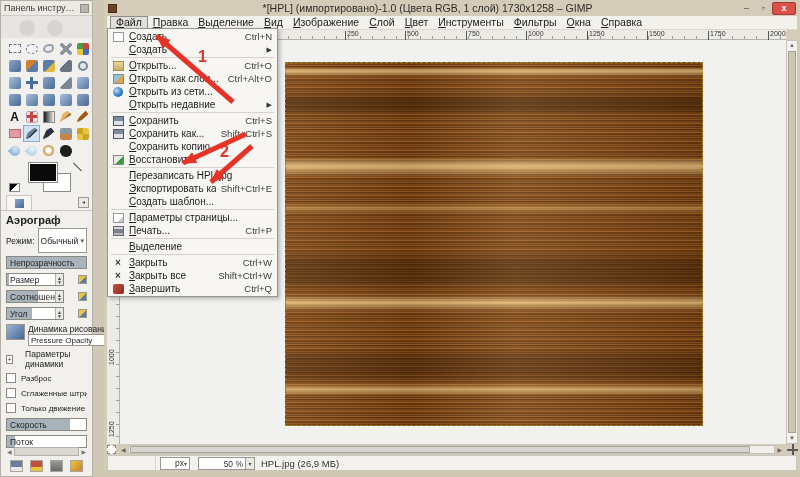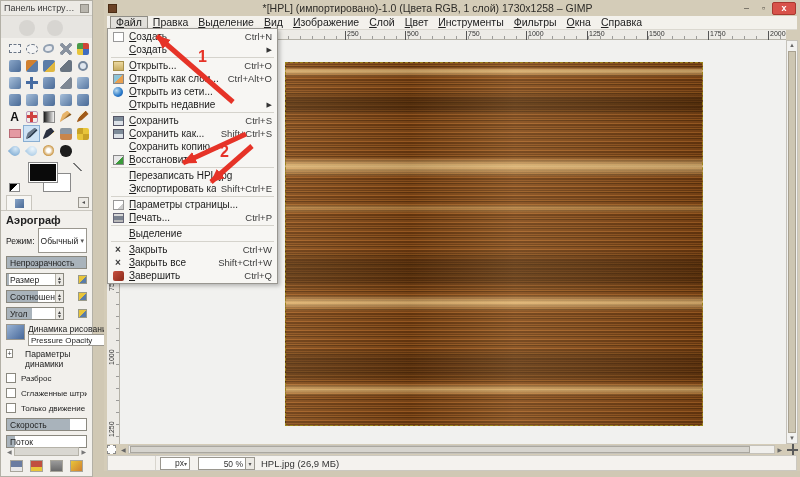--- a/index.html
+++ b/index.html
@@ -72,21 +72,21 @@
   .srow { display:flex; align-items:center; gap:14px; margin-bottom:4px; }
   .srow .slider { flex:1; margin-bottom:0; }
   .dyn-ic { width:9px; height:9px; background:linear-gradient(135deg,#e8c53a 55%,#5a7ca8 55%); border:1px solid #998; flex:none; }
   .brush-row { display:flex; gap:3px; margin-bottom:3px; }
   .brush-prev { width:19px; height:19px; border:1px solid #9a978f; background:radial-gradient(circle,#0a0a0a 35%,#777 60%,#f4f4f4 78%); flex:none; }
   .brush-col { flex:1; }
   .brush-name { height:12px; background:#fff; border:1px solid #9a978f; font-size:8px; padding:0 2px; line-height:11px; white-space:nowrap; overflow:hidden; }
   .mini-btn { width:9px; height:9px; border:1px solid #9a978f; background:#eceae5; flex:none; align-self:flex-end; }
   .dynamics-row { display:flex; gap:3px; margin-bottom:3px; }
   .dyn-prev { width:19px; height:16px; border:1px solid #9a978f; background:linear-gradient(135deg,#9ab4d4,#46679a); flex:none; }
-  .expander { display:flex; gap:12px; margin:2px 0 4px; }
+  .expander { display:flex; align-items:center; gap:12px; margin:2px 0 4px; }
   .exp-box { width:9px; height:9px; border:1px solid #8a887f; background:#fff; font-size:7px; line-height:7px; text-align:center; color:#333; }
   .chk-row { display:flex; align-items:center; gap:5px; margin-bottom:5px; }
   .chk { width:10px; height:10px; border:1px solid #8a887f; background:#fff; flex:none; }
   .chk-lab { white-space:nowrap; overflow:hidden; font-size:8px; }
 
   .tb-scroll { position:absolute; left:4px; right:4px; bottom:20px; height:9px; display:flex; align-items:center; }
   .tb-scroll .tr { flex:1; height:9px; background:#d9d7d1; border:1px solid #b5b2a8; }
   .scr-arr { font-size:6px; color:#777; padding:0 2px; }
   .tb-footer { position:absolute; left:0; right:0; bottom:2px; height:16px; display:flex; justify-content:space-around; align-items:center; padding:0 6px; }
   .fbtn { width:13px; height:12px; border:1px solid #a8a59b; }
@@ -560,20 +560,24 @@
     <div class="fm-sep"></div>
     <div class="fm-item">
       <span class="fm-icon"></span>
       <span class="fm-label">Перезаписать HPL.jpg</span>
     </div>
     <div class="fm-item">
       <span class="fm-icon"></span>
       <span class="fm-label">Экспортировать как...</span>
       <span class="fm-short">Shift+Ctrl+E</span>
     </div>
+    <div class="fm-item">
+      <span class="fm-icon"></span>
+      <span class="fm-label">Создать шаблон...</span>
+    </div>
     <div class="fm-sep"></div>
     <div class="fm-item">
       <span class="fm-icon">
           <span class="mi mi-pagesetup"></span>
         </span>
       <span class="fm-label">Параметры страницы...</span>
     </div>
     <div class="fm-item">
       <span class="fm-icon">
           <span class="mi mi-print"></span>

